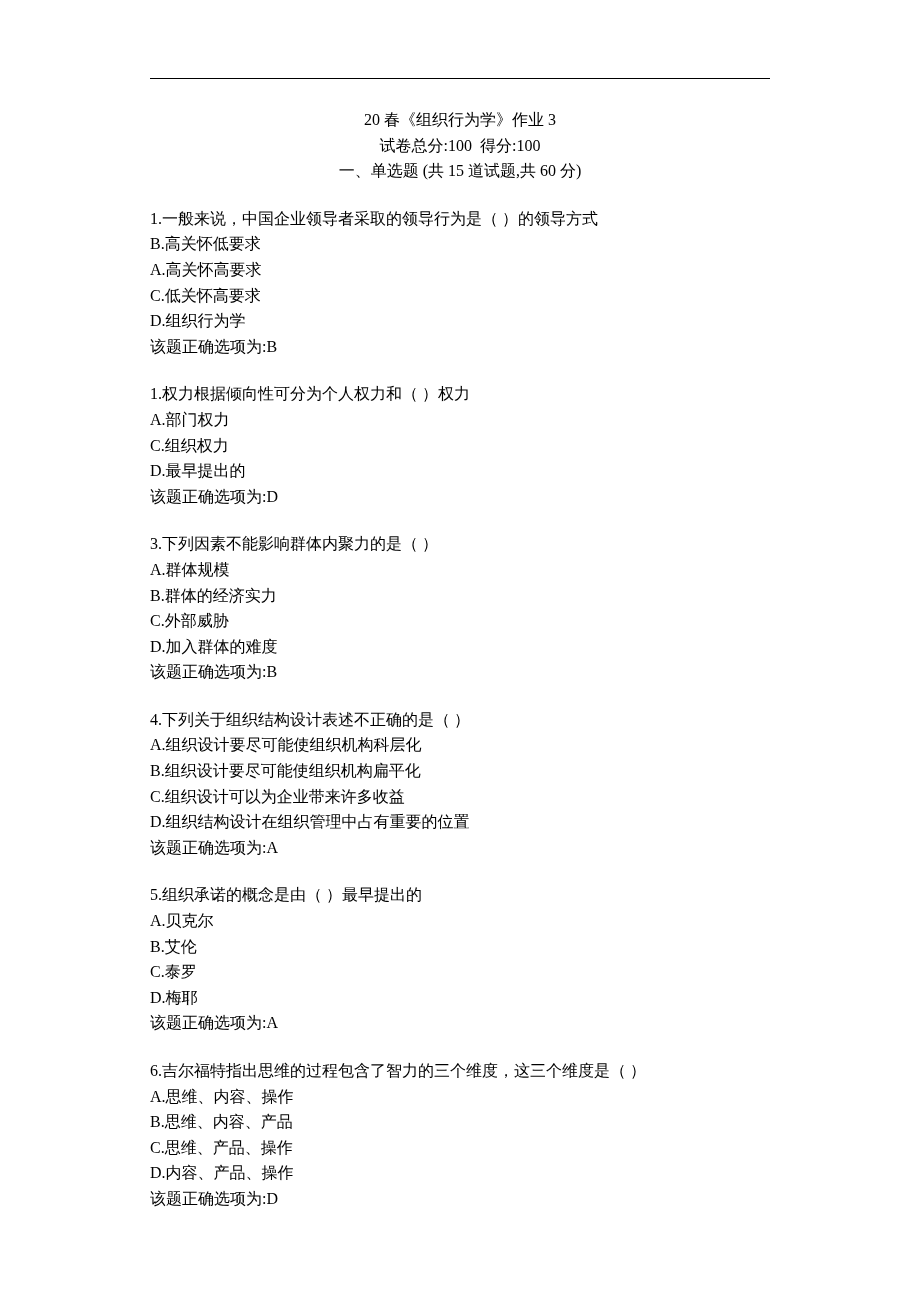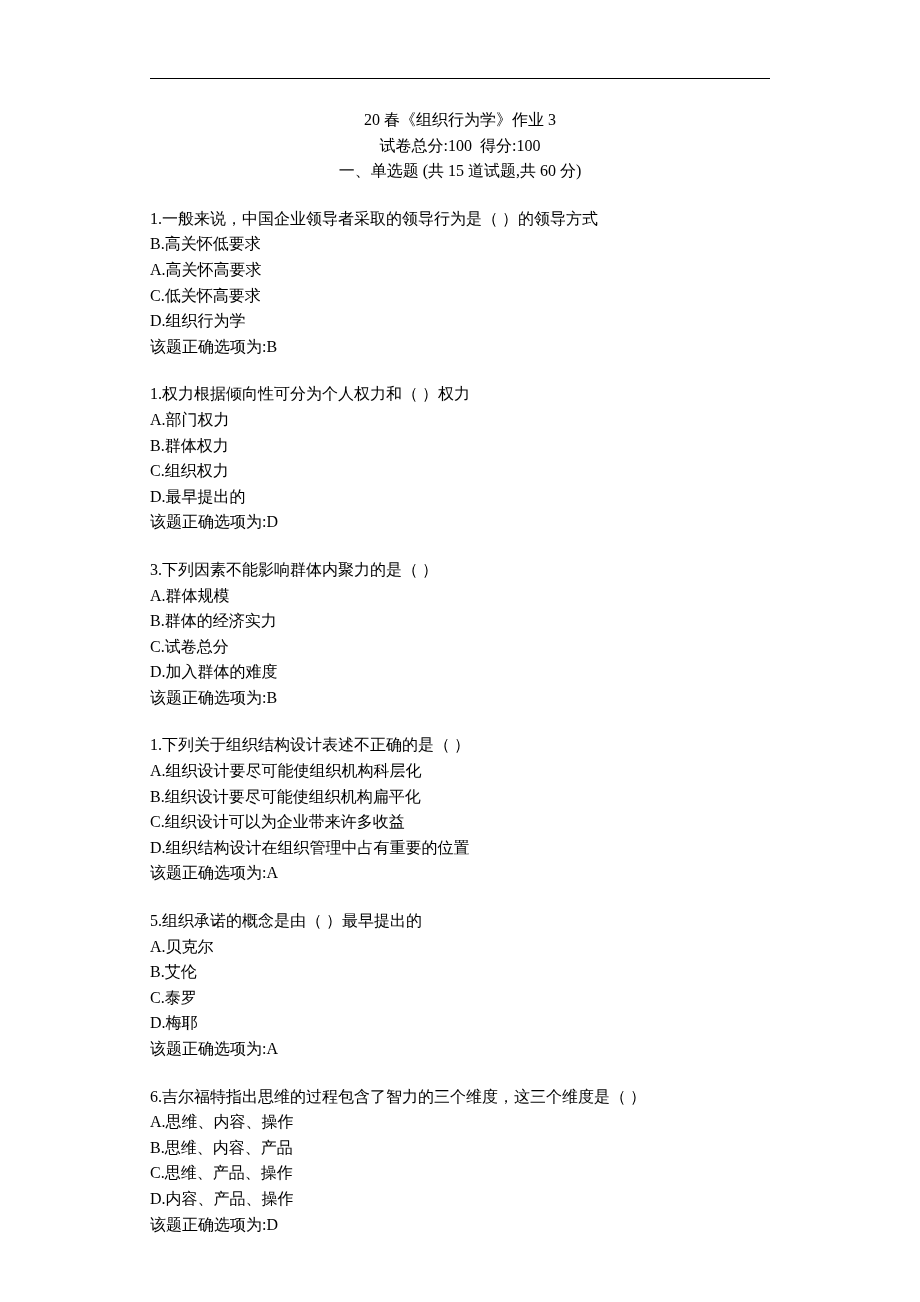--- a/index.html
+++ b/index.html
@@ -52,35 +52,34 @@
         <div class="line">1.一般来说，中国企业领导者采取的领导行为是（ ）的领导方式</div>
         <div class="line">B.高关怀低要求</div>
         <div class="line">A.高关怀高要求</div>
         <div class="line">C.低关怀高要求</div>
         <div class="line">D.组织行为学</div>
         <div class="line">该题正确选项为:B</div>
       </div>
       <div class="block">
         <div class="line">1.权力根据倾向性可分为个人权力和（ ）权力</div>
         <div class="line">A.部门权力</div>
-        <div class="line">B.群体权力</div>
         <div class="line">C.组织权力</div>
         <div class="line">D.最早提出的</div>
         <div class="line">该题正确选项为:D</div>
       </div>
       <div class="block">
         <div class="line">3.下列因素不能影响群体内聚力的是（ ）</div>
         <div class="line">A.群体规模</div>
         <div class="line">B.群体的经济实力</div>
-        <div class="line">C.试卷总分</div>
+        <div class="line">C.外部威胁</div>
         <div class="line">D.加入群体的难度</div>
         <div class="line">该题正确选项为:B</div>
       </div>
       <div class="block">
-        <div class="line">1.下列关于组织结构设计表述不正确的是（ ）</div>
+        <div class="line">4.下列关于组织结构设计表述不正确的是（ ）</div>
         <div class="line">A.组织设计要尽可能使组织机构科层化</div>
         <div class="line">B.组织设计要尽可能使组织机构扁平化</div>
         <div class="line">C.组织设计可以为企业带来许多收益</div>
         <div class="line">D.组织结构设计在组织管理中占有重要的位置</div>
         <div class="line">该题正确选项为:A</div>
       </div>
       <div class="block">
         <div class="line">5.组织承诺的概念是由（ ）最早提出的</div>
         <div class="line">A.贝克尔</div>
         <div class="line">B.艾伦</div>

